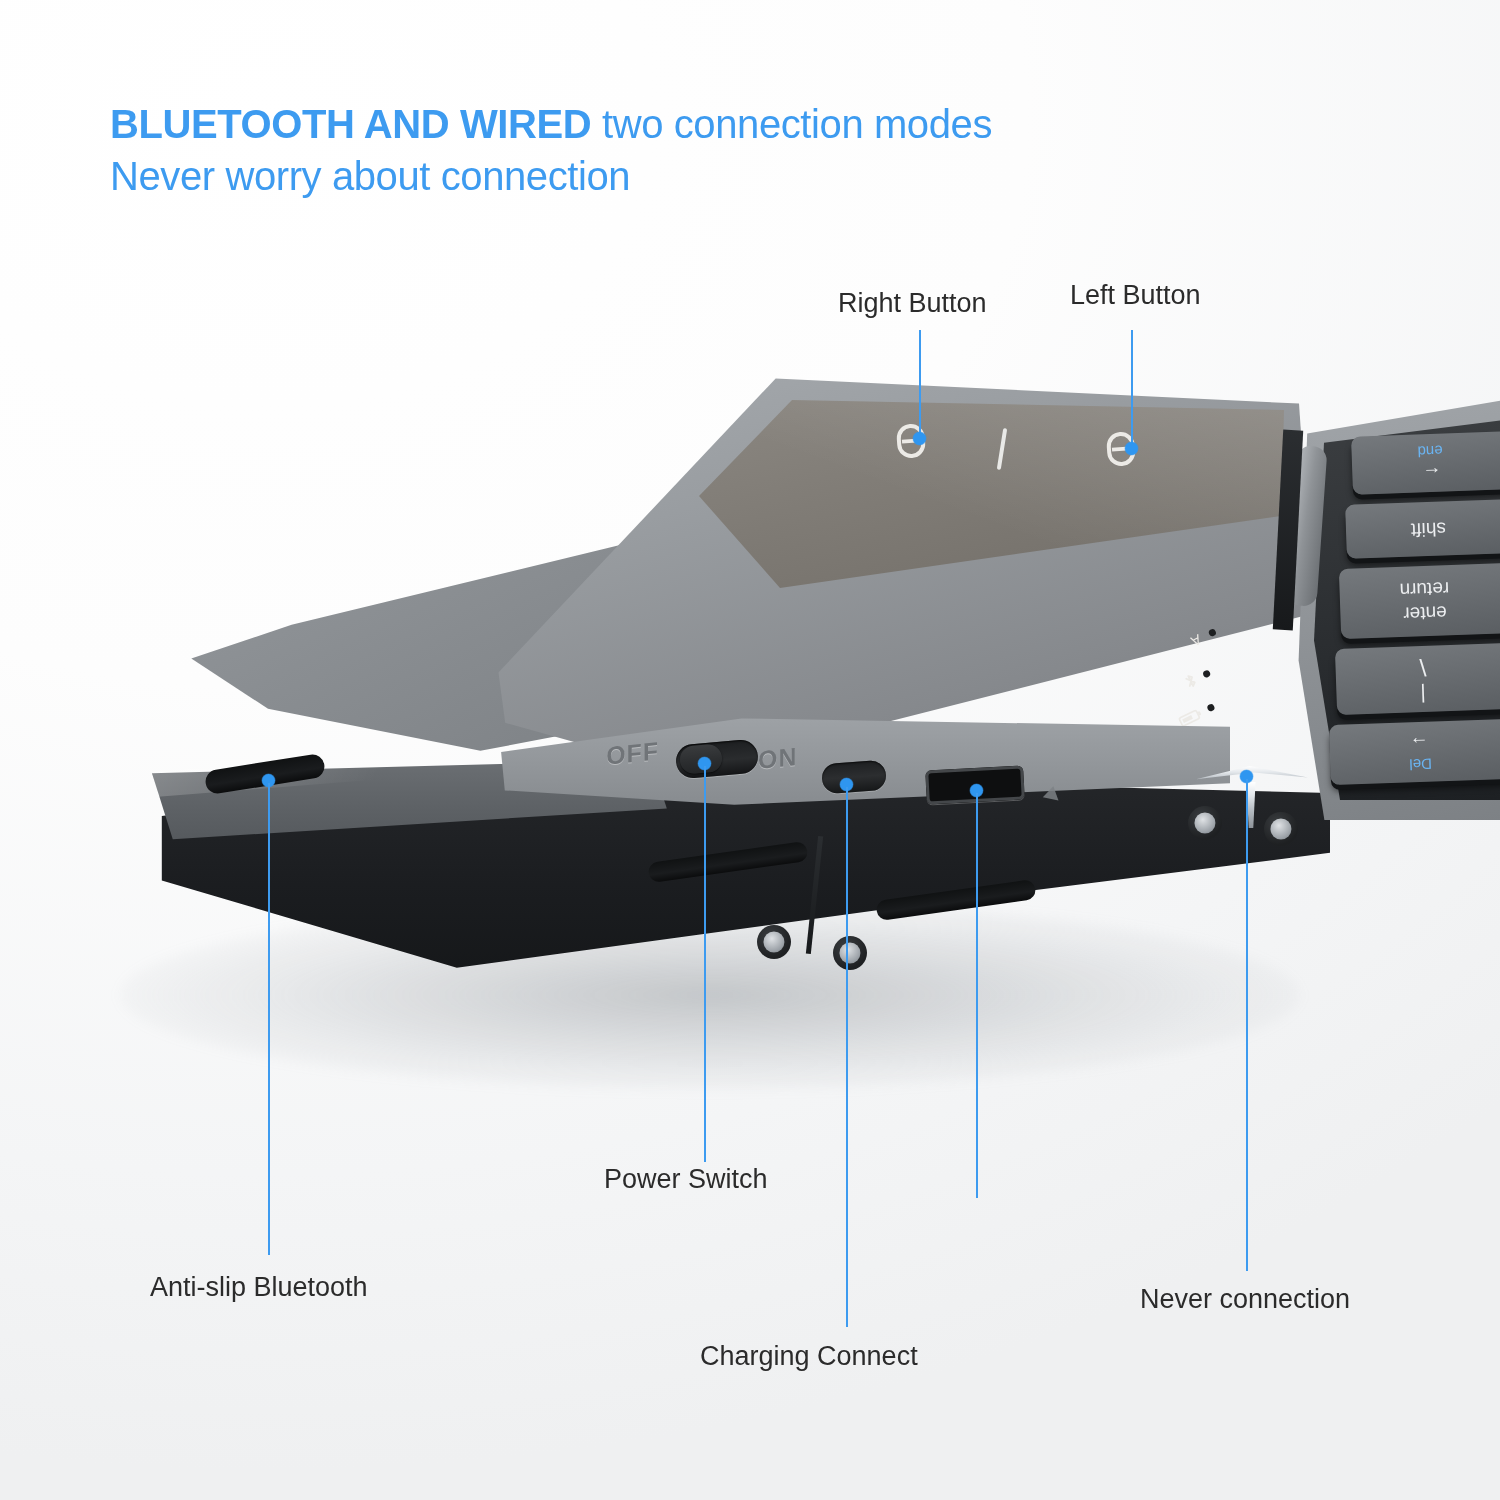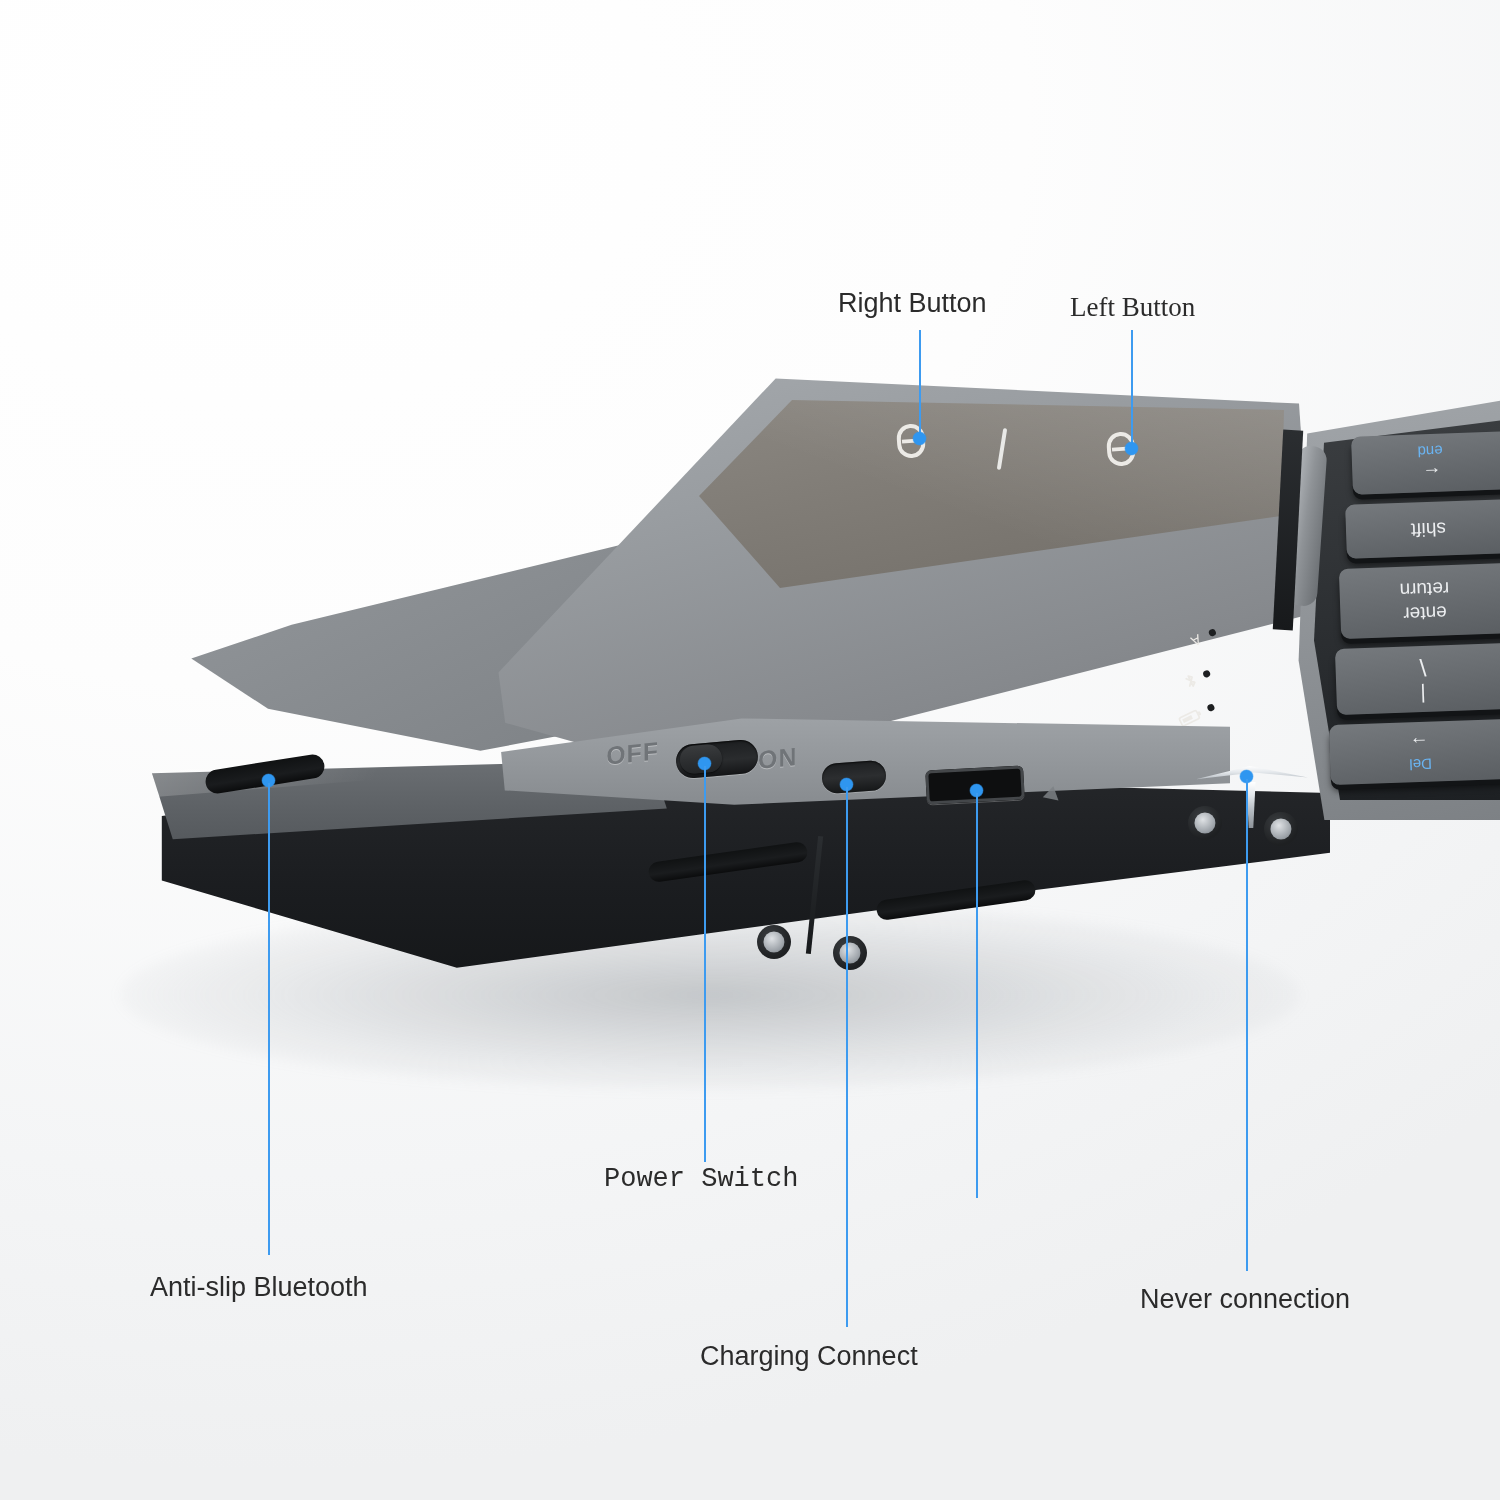--- a/index.html
+++ b/index.html
@@ -166,20 +166,24 @@
     position:absolute;border-radius:50%;
     background:radial-gradient(ellipse at 50% 50%,rgba(120,126,132,.40) 0%,rgba(150,156,162,.16) 52%,rgba(255,255,255,0) 78%);
     filter:blur(6px);
   }
 </style>
 </head>
 <body>
 
 <div id="stage">
 
+  <div class="headline">
+    <div class="hl-line"><span class="hl-strong">BLUETOOTH AND WIRED</span><span> two connection modes</span></div>
+    <div class="hl-line">Never worry about connection</div>
+  </div>
 
   <div id="product">
 
     <div class="ground-shadow" style="left:120px;top:900px;width:1180px;height:190px;"></div>
 
     <div class="under" style="left:150px;top:770px;width:1180px;height:230px;
          clip-path:polygon(1.0% 20.0%, 26.5% 2.0%, 62.0% 5.0%, 100.0% 10.0%, 100.0% 36.0%, 63.0% 60.0%, 26.0% 86.0%, 1.0% 48.0%);"></div>
 
     <div class="slab slab-top" style="left:150px;top:440px;width:1180px;height:420px;"></div>
 
@@ -321,27 +325,27 @@
         <span class="cap" style="font-size:19px;">→</span>
         <span class="cap" style="color:#6ab4f2;font-size:15px;">Del</span>
       </div>
     </div>
   </div>
 
   <div class="label" style="left:838px;top:288px;">Right Button</div>
   <div class="lead" style="left:919px;top:330px;height:108px;"></div>
   <div class="dot" style="left:913px;top:432px;"></div>
 
-  <div class="label" style="left:1070px;top:292px;font-family:Liberation Serif, serif;">Left Button</div>
+  <div class="label" style="left:1070px;top:280px;">Left Button</div>
   <div class="lead" style="left:1131px;top:330px;height:118px;"></div>
   <div class="dot" style="left:1125px;top:442px;"></div>
 
   <div class="dot" style="left:698px;top:757px;"></div>
   <div class="lead" style="left:704px;top:766px;height:396px;"></div>
-  <div class="label" style="left:604px;top:1164px;font-family:Liberation Mono, monospace;">Power Switch</div>
+  <div class="label" style="left:604px;top:1164px;">Power Switch</div>
 
   <div class="dot" style="left:840px;top:778px;"></div>
   <div class="lead" style="left:846px;top:787px;height:540px;"></div>
   <div class="label" style="left:700px;top:1341px;">Charging Connect</div>
 
   <div class="dot" style="left:970px;top:784px;"></div>
   <div class="lead" style="left:976px;top:793px;height:405px;"></div>
 
   <div class="dot" style="left:1240px;top:770px;"></div>
   <div class="lead" style="left:1246px;top:779px;height:492px;"></div>

